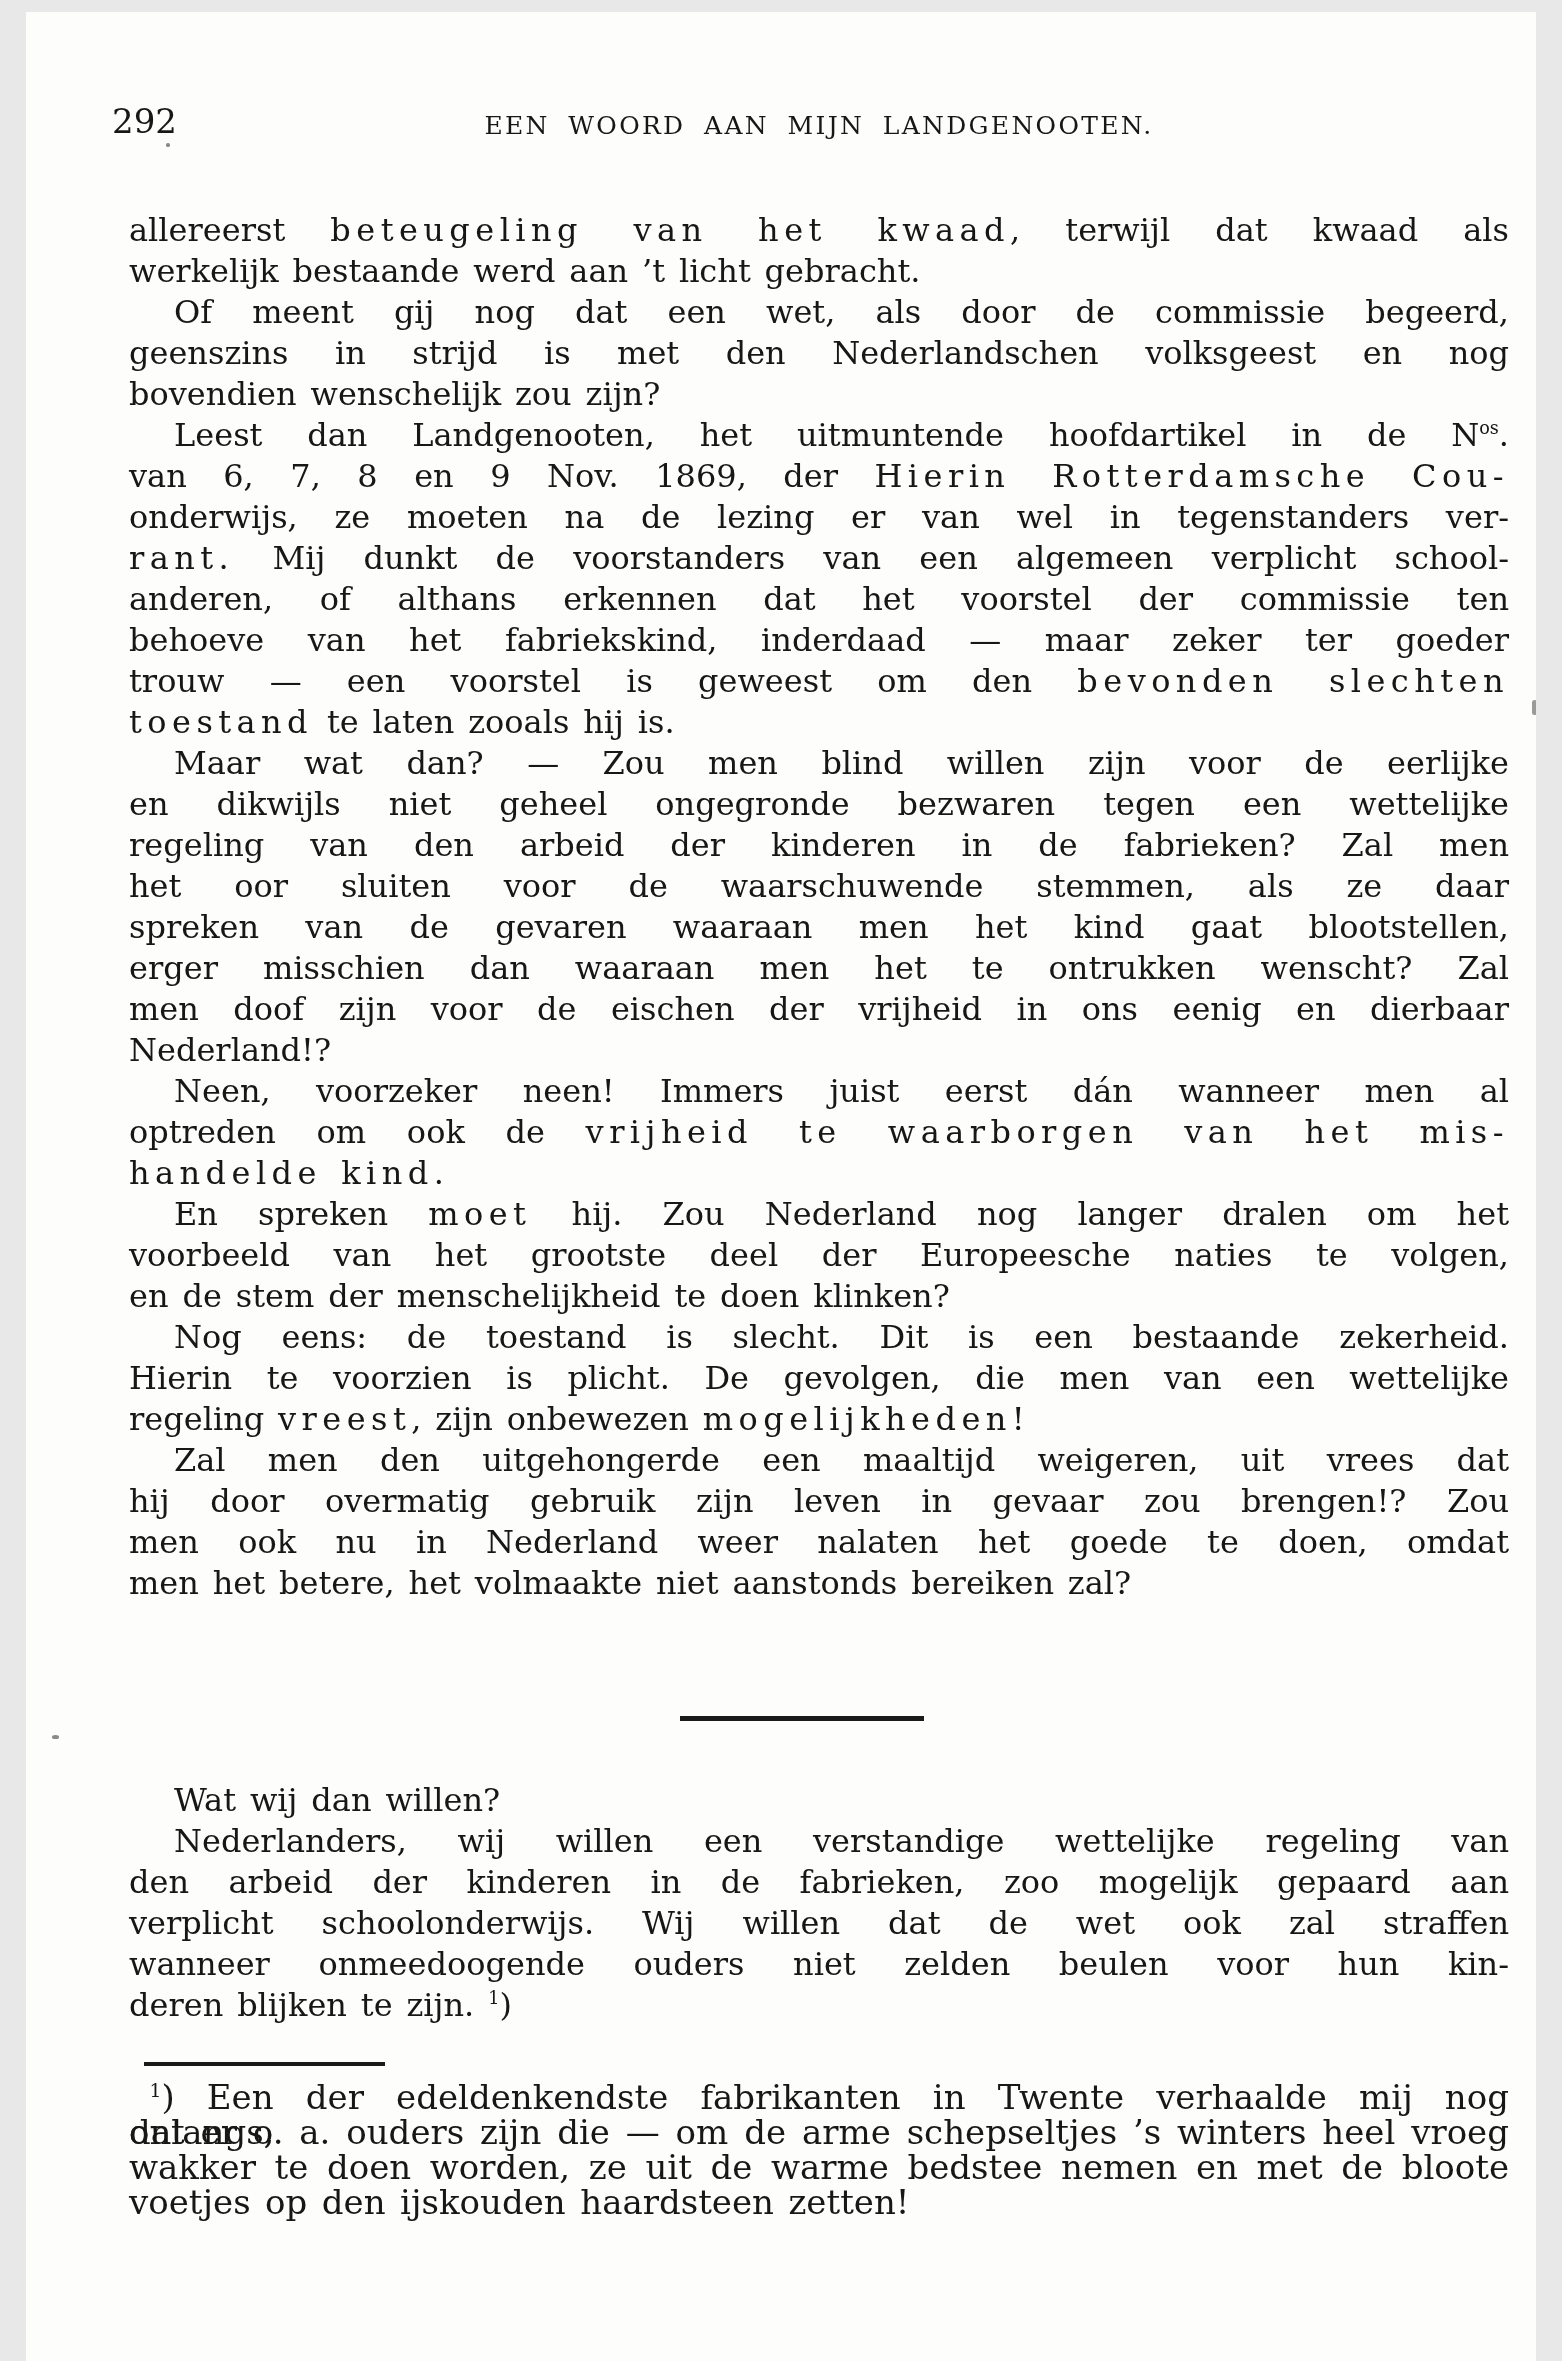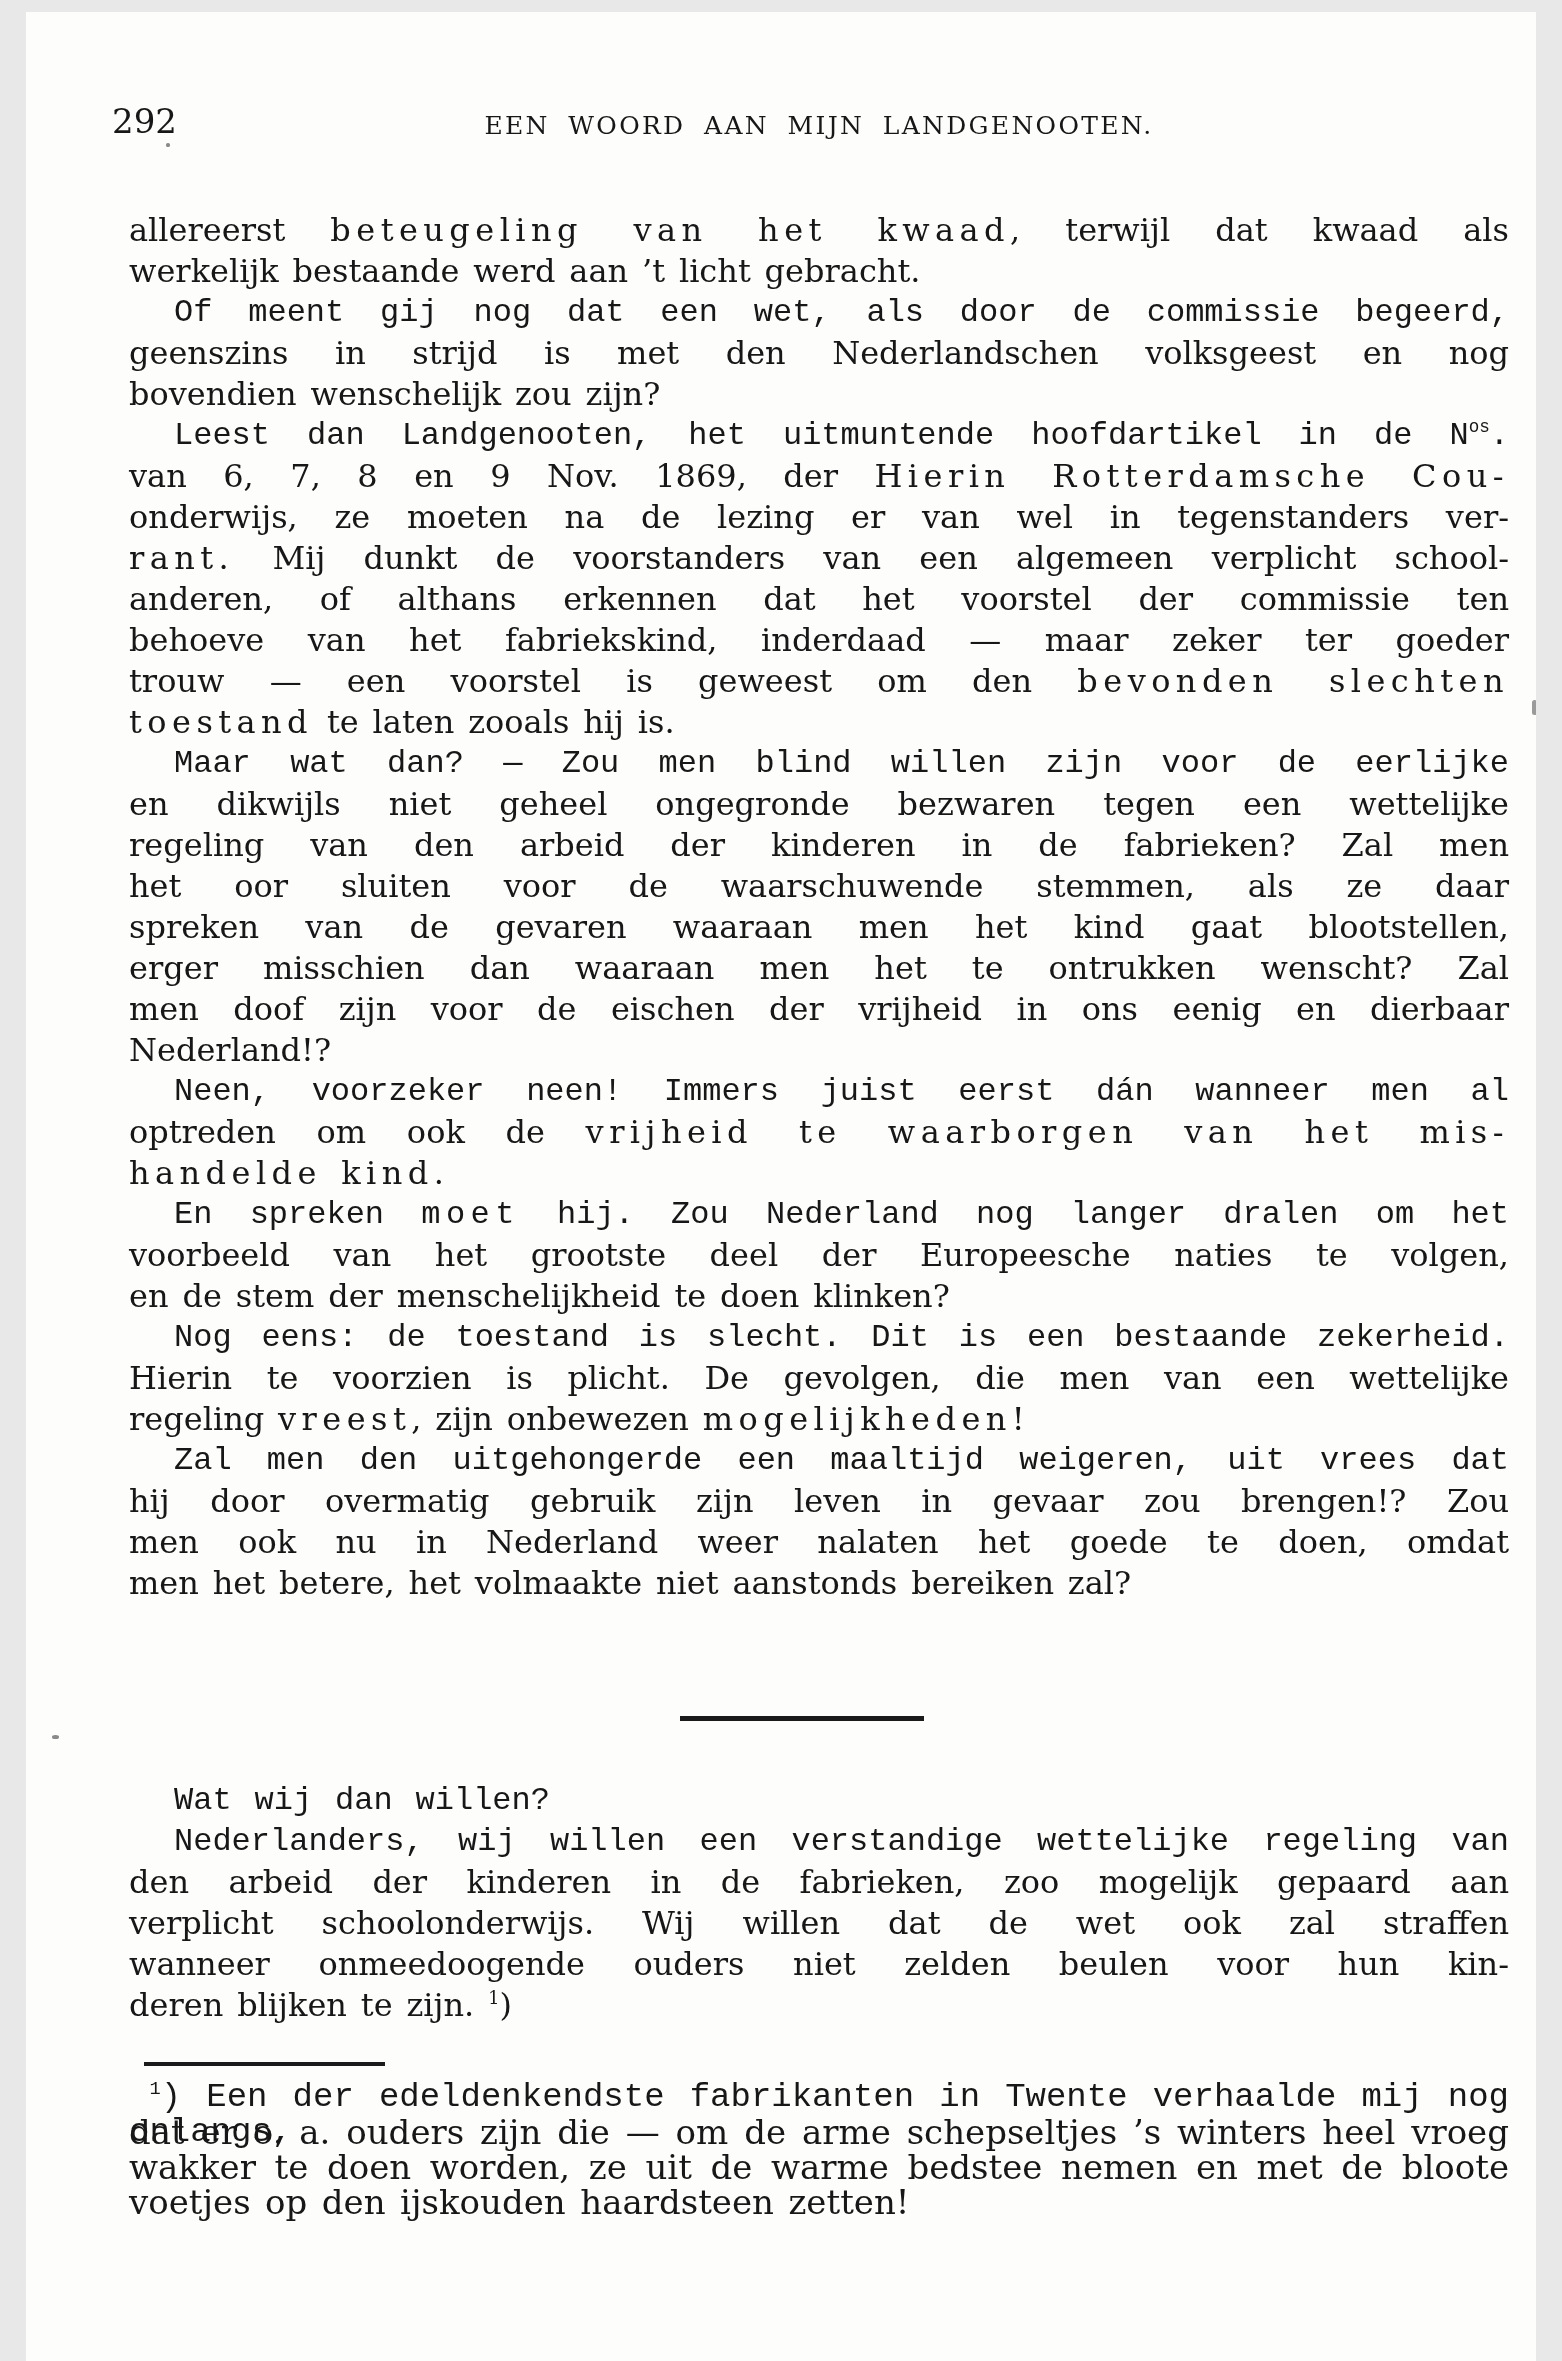--- a/index.html
+++ b/index.html
@@ -48,21 +48,21 @@
   }
   #footnote-block .line {
     height: 35px;
     line-height: 35px;
     font-size: 34px;
   }
   .line.just {
     text-align: justify;
     text-align-last: justify;
   }
-  .line.ind { text-indent: 45px; font-family: Liberation Mono, monospace; }
+  .line.ind { text-indent: 45px; }
   #footnote-block .line.ind { text-indent: 20.5px; }
   .sp { letter-spacing: 0.17em; }
   sup {
     font-size: 0.55em;
     vertical-align: super;
     line-height: 0;
     letter-spacing: 0;
   }
   .divider {
     position: absolute;

